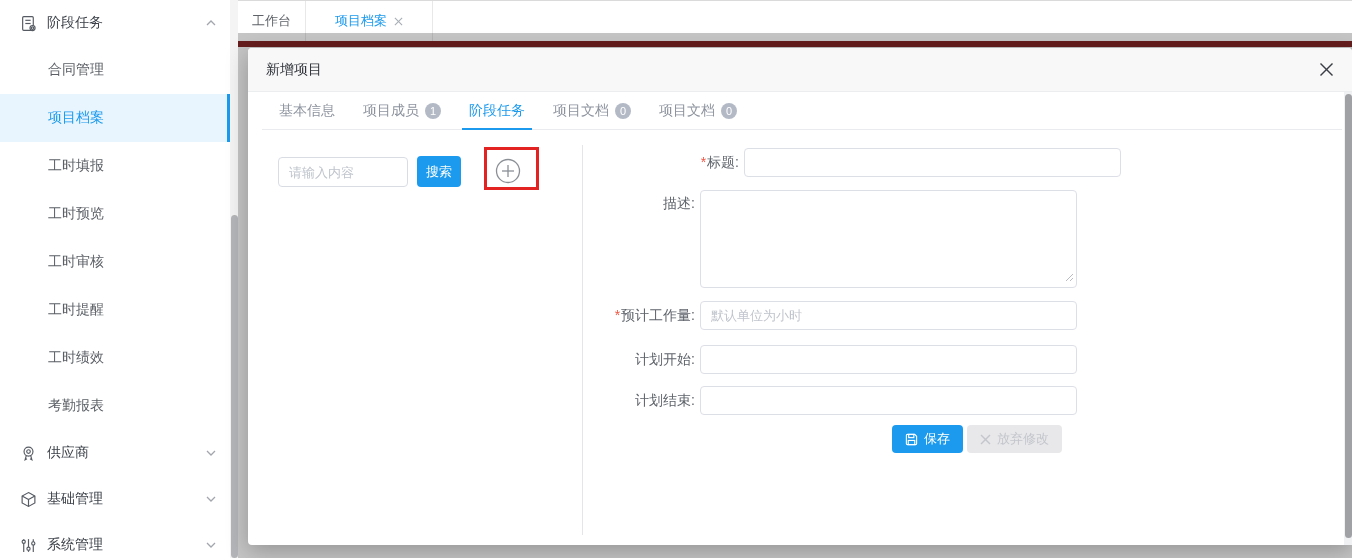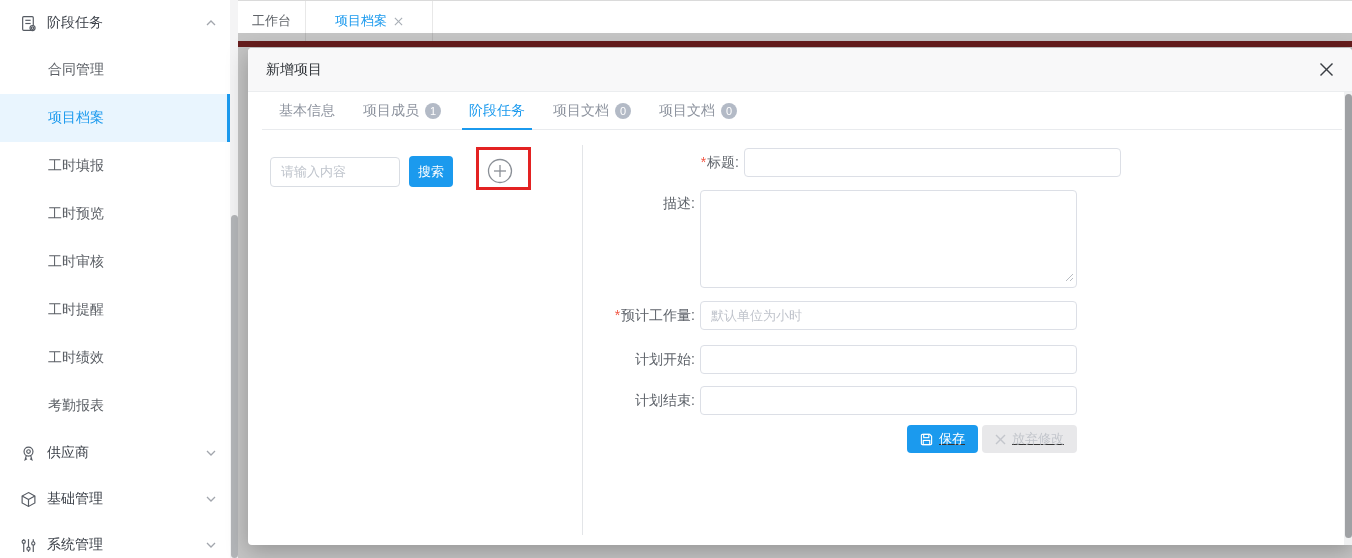--- a/index.html
+++ b/index.html
@@ -35,21 +35,21 @@
 
   .modal-tabs { height:38px; margin:0 10px 0 14px; border-bottom:1px solid #e9ebee; display:flex; align-items:stretch; padding-left:10px; }
   .mtab { position:relative; display:flex; align-items:center; gap:6px; padding:0 7px; margin-right:14px; color:#8d939e; font-size:14px; cursor:pointer; white-space:nowrap; }
   .mtab.active { color:#1b9aee; }
   .mtab.active::after { content:""; position:absolute; left:0; right:0; bottom:-1px; height:2px; background:#1b9aee; }
   .badge { min-width:16px; height:16px; border-radius:8px; background:#b3bac6; color:#fff; font-size:11px; line-height:16px; text-align:center; padding:0 4px; }
 
   .modal-body { position:relative; height:414px; }
 
   
-  .panel-left { position:absolute; left:8px; top:0; width:334px; height:100%;font-family:Liberation Mono, monospace; }
+  .panel-left { position:absolute; left:16px; top:0; width:334px; height:100%; }
   .search-input { position:absolute; left:14px; top:27px; width:130px; height:30px; border:1px solid #d9dde3; border-radius:4px; padding:0 10px; font-size:13px; color:#333; outline:none; font-family:inherit; }
   .search-input::placeholder { color:#bfc4cc; }
   .btn-search { position:absolute; left:153px; top:26px; width:44px; height:31px; background:#1b9aee; border:none; border-radius:4px; color:#fff; font-size:13px; cursor:pointer; font-family:inherit; }
   .plus-btn { position:absolute; left:231px; top:28px; width:26px; height:26px; display:flex; cursor:pointer; }
   .red-box { position:absolute; left:220px; top:17px; width:55px; height:43px; border:3px solid #e32222; }
 
   .v-divider { position:absolute; left:334px; top:15px; width:1px; height:390px; background:#e3e5e8; }
 
   
   .panel-form { position:absolute; left:334px; top:0; right:8px; bottom:0; }
@@ -58,21 +58,21 @@
   .flabel { width:113px; text-align:right; color:#5f646b; font-size:14px; flex:none; }
   .frow.top .flabel { margin-top:5px; }
   .req { color:#f25643; margin-right:1px; }
   .fctl { margin-left:5px; }
   .tinput { width:377px; height:29px; border:1px solid #dcdfe6; border-radius:4px; padding:0 10px; font-size:13px; color:#333; outline:none; font-family:inherit; }
   .tinput::placeholder, .tarea::placeholder { color:#c0c4cc; }
   .ta-wrap { position:relative; margin-left:5px; }
   .tarea { width:377px; height:98px; border:1px solid #dcdfe6; border-radius:4px; padding:6px 10px; font-size:13px; color:#333; outline:none; resize:none; font-family:inherit; display:block; }
   .grip { position:absolute; right:3px; bottom:3px; }
 
-  .btn-row { position:absolute; left:118px; top:295px; width:377px; display:flex; justify-content:flex-end; gap:4px;text-decoration:underline; }
+  .btn-row { position:absolute; left:103px; top:295px; width:377px; display:flex; justify-content:flex-end; gap:4px; }
   .btn { height:28px; border:none; border-radius:4px; font-size:13px; display:flex; align-items:center; gap:6px; padding:0 13px; cursor:pointer; font-family:inherit; }
   .btn-save { background:#1b9aee; color:#fff; }
   .btn-discard { background:#e8e8ea; color:#c3c6cc; }
 
   
   .modal-scrollbar { position:absolute; right:0; top:44px; bottom:0; width:8px; background:#f0f1f2; z-index:6; }
   .modal-scrollbar .thumb { position:absolute; left:0.5px; top:2px; width:7px; height:444px; background:#9fa1a4; border-radius:4px; }
 </style>
 </head>
 <body>

